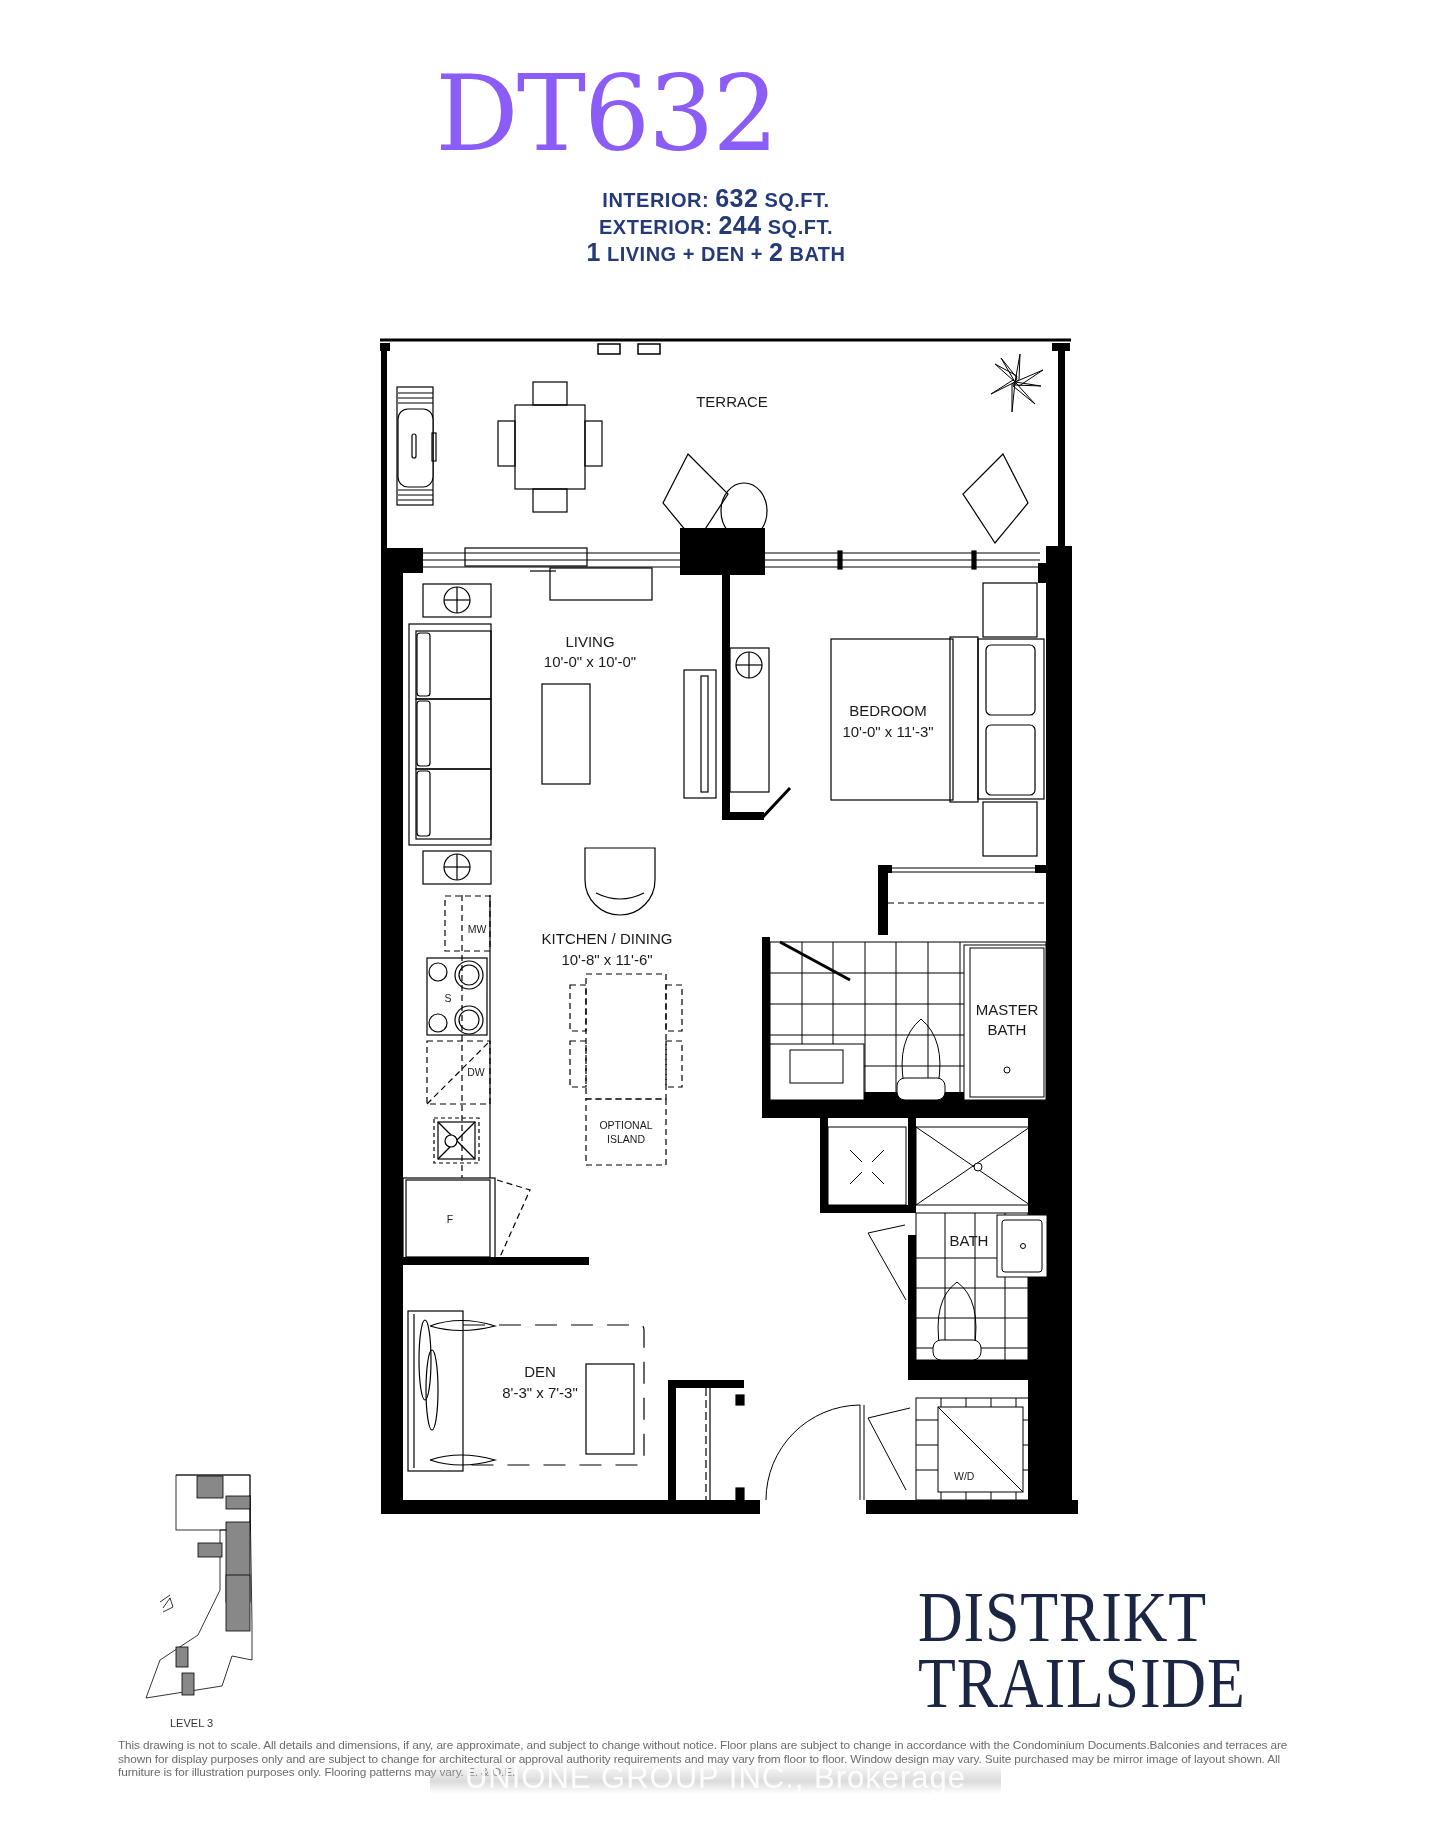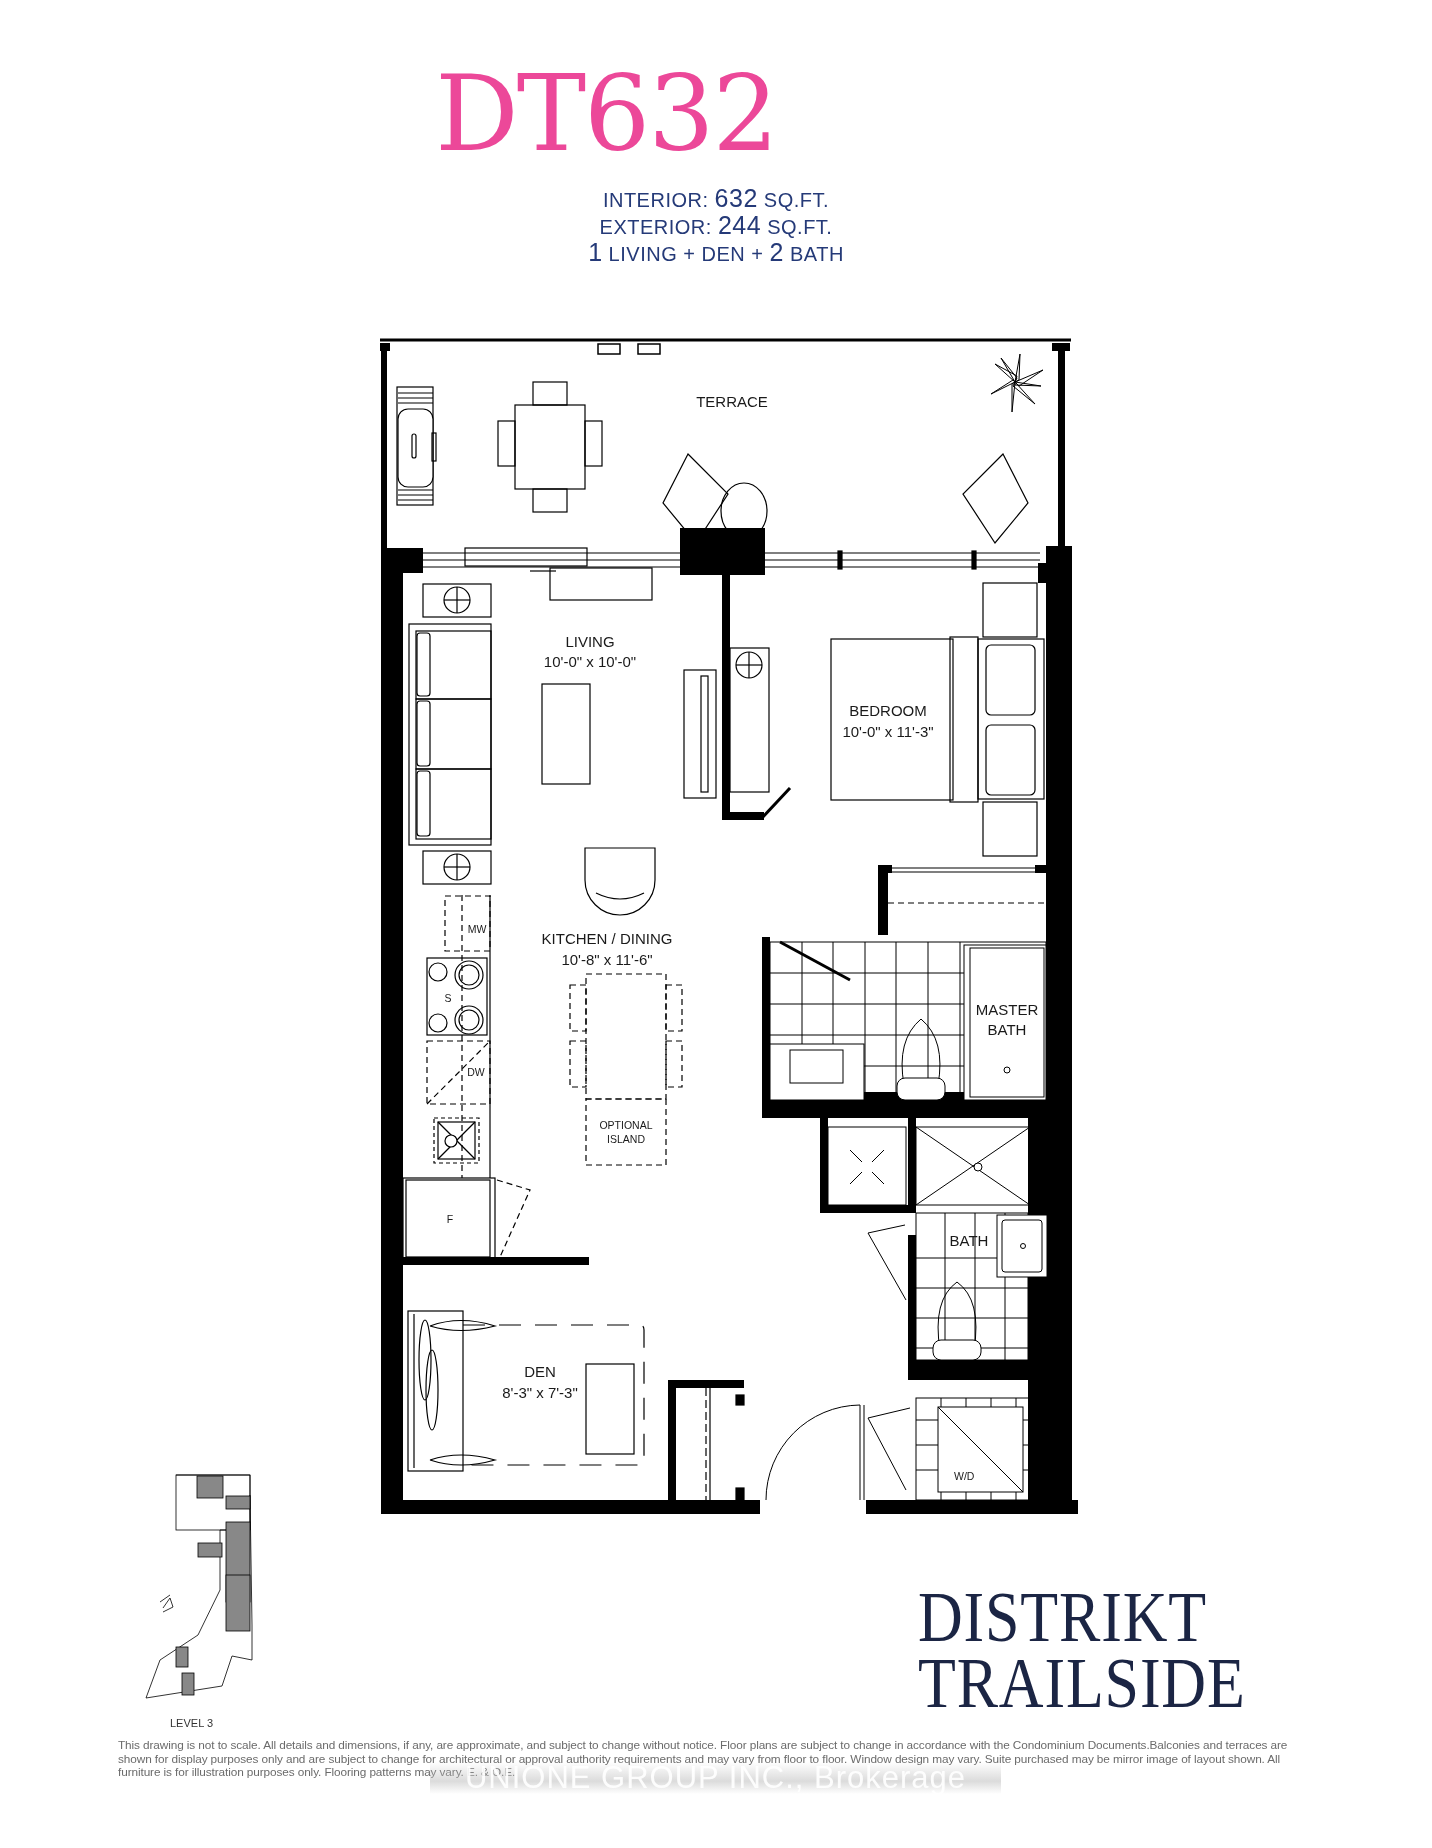--- a/index.html
+++ b/index.html
@@ -1,18 +1,18 @@
 <!DOCTYPE html>
 <html><head>
 <meta charset="utf-8">
 <style>
   html,body{margin:0;padding:0;background:#ffffff;}
   body{width:1432px;height:1848px;position:relative;overflow:hidden;font-family:"Liberation Sans",sans-serif;}
-  .title{position:absolute;left:0;width:1212px;top:62px;text-align:center;font-family:"DejaVu Serif","Liberation Serif",serif;font-size:104px;line-height:104px;letter-spacing:-2px;color:#ec4899;font-weight:400;}
-  .specs{position:absolute;left:0;width:1432px;top:186px;text-align:center;color:#253A78;font-family:"Liberation Sans",sans-serif;font-weight:400;}
+  .title{position:absolute;left:0;width:1212px;top:62px;text-align:center;font-family:"DejaVu Serif","Liberation Serif",serif;font-size:104px;line-height:104px;letter-spacing:-2px;color:#8b5cf6;font-weight:400;}
+  .specs{position:absolute;left:0;width:1432px;top:186px;text-align:center;color:#253A78;font-family:"Liberation Sans",sans-serif;font-weight:700;}
   .spec-line{font-size:20px;line-height:25px;letter-spacing:0.5px;}
   .spec-line .big{font-size:25px;}
   .spec-line .sm{font-size:20px;}
   svg.plan{position:absolute;left:0;top:0;width:1432px;height:1848px;}
   .rlabel{font-family:"Liberation Sans",sans-serif;font-size:15px;fill:#1a1a1a;}
   .rlabel-sm{font-family:"Liberation Sans",sans-serif;font-size:10.5px;fill:#1a1a1a;}
   .logo{position:absolute;left:918px;top:1584px;width:400px;color:#1B2544;font-family:Liberation Serif, serif;}
   .logo .l1,.logo .l2{font-size:72px;line-height:66px;letter-spacing:1px;transform:scaleX(0.86);transform-origin:left;white-space:nowrap;}
   .disclaimer{position:absolute;left:118px;top:1739px;width:1200px;font-size:11.8px;line-height:13.5px;color:#6b6b6b;letter-spacing:-0.1px;}
   .watermark{position:absolute;left:430px;top:1762px;width:571px;height:32px;background:linear-gradient(to bottom,rgba(200,200,200,0.0),rgba(190,190,190,0.55) 60%,rgba(255,255,255,0));font-size:31px;line-height:32px;color:rgba(255,255,255,0.9);text-align:center;letter-spacing:1px;}

